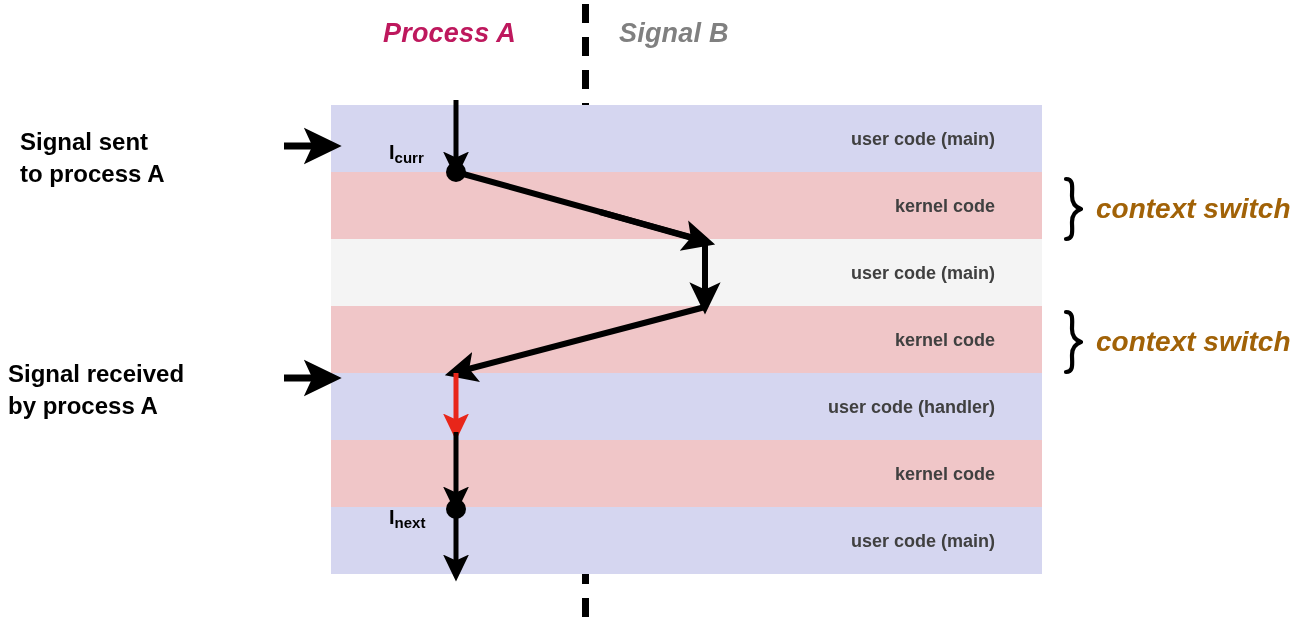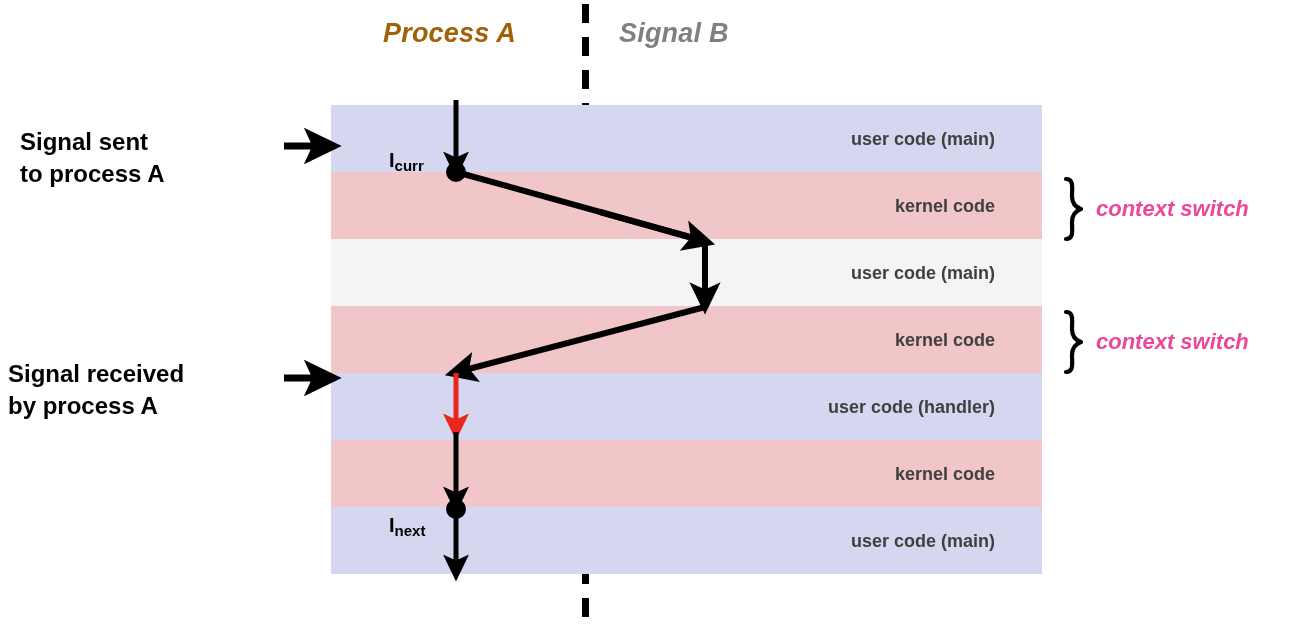--- a/index.html
+++ b/index.html
@@ -23,21 +23,21 @@
     position: absolute;
     font-size: 27px;
     font-style: italic;
     font-weight: bold;
     letter-spacing: 0.2px;
     white-space: nowrap;
   }
   #title-a {
     left: 383px;
     top: 18px;
-    color: #a16207;
+    color: #be185d;
   }
   #title-b {
     left: 619px;
     top: 18px;
     color: #808080;
   }
 
   
   #divider {
     position: absolute;
@@ -91,21 +91,20 @@
   #note-sent { left: 20px; top: 126px; width: 256px; }
   #note-recv { left: 8px; top: 358px; width: 268px; }
 
   
   .instr-label {
     position: absolute;
     font-size: 20px;
     font-weight: bold;
     color: #000000;
     white-space: nowrap;
-    margin-top: 8px;
   }
   .instr-label .sub {
     font-size: 15px;
     vertical-align: baseline;
     position: relative;
     top: 4px;
   }
   #label-curr { left: 389px; top: 141px; }
   #label-next { left: 389px; top: 506px; }
 
@@ -114,24 +113,24 @@
     position: absolute;
     display: flex;
     align-items: center;
     gap: 10px;
   }
   .cs-brace {
     font-size: 0;
     line-height: 0;
   }
   .cs-text {
-    font-size: 22px;
+    font-size: 28px;
     font-style: italic;
     font-weight: bold;
-    color: #ec4899;
+    color: #a16207;
     white-space: nowrap;
   }
   #cs-1 { left: 1060px; top: 176px; }
   #cs-2 { left: 1060px; top: 309px; }
 
   
   #flow {
     position: absolute;
     left: 0;
     top: 0;

